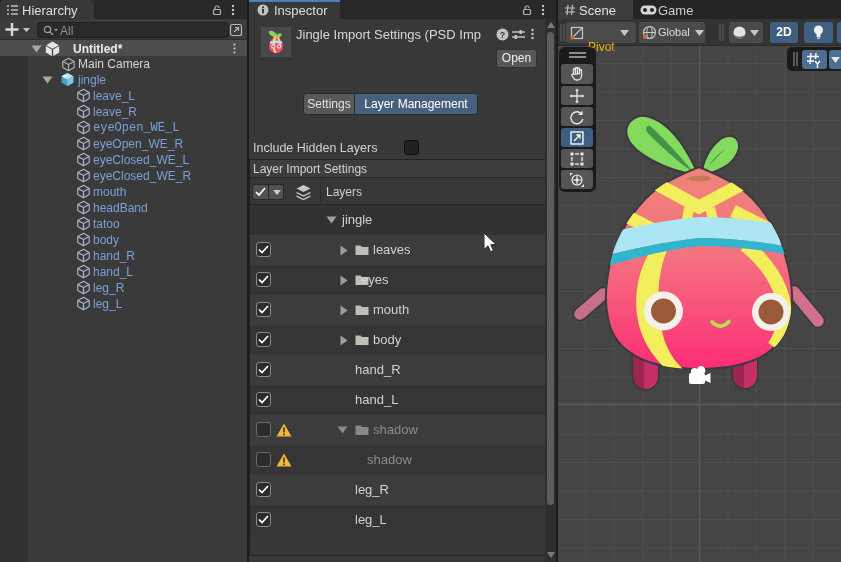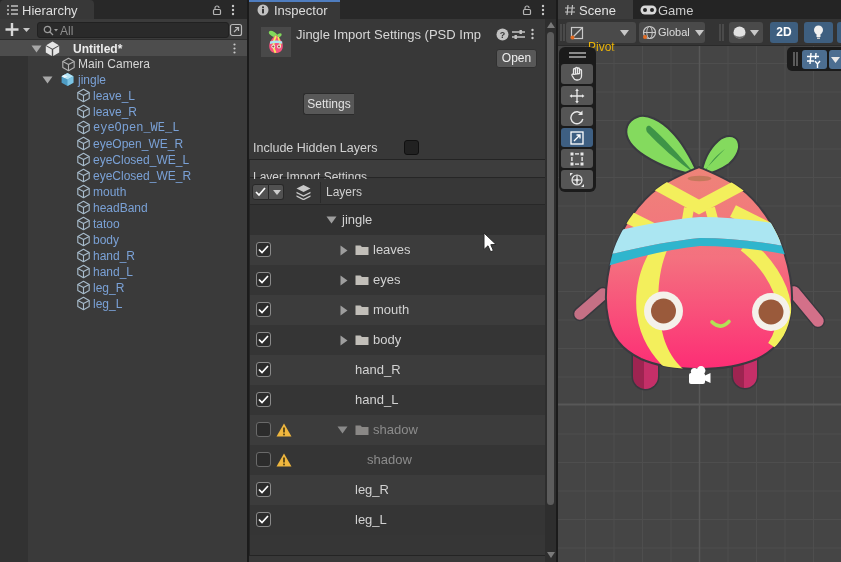--- a/index.html
+++ b/index.html
@@ -239,27 +239,28 @@
       <rect x="2.5" y="6" width="2.4" height="4" fill="#c2c2c2"></rect>
     </svg>
     <svg class="abs" style="left:281px;top:28px;" width="5" height="12" viewBox="0 0 5 12">
       <circle cx="2.5" cy="2" r="1.2" fill="#c8c8c8"></circle>
         <circle cx="2.5" cy="6" r="1.2" fill="#c8c8c8"></circle>
         <circle cx="2.5" cy="10" r="1.2" fill="#c8c8c8"></circle>
     </svg>
     <div class="abs" style="left:247px;top:49px;width:41px;height:19px;background:#585858;border:1px solid #303030;border-radius:3px;color:#eeeeee;font-size:12px;text-align:center;line-height:17px;">Open</div>
 
     <div class="abs" style="left:54px;top:93px;width:51px;height:22px;background:#585858;border:1px solid #2b2b2b;border-right:none;border-radius:3px 0 0 3px;color:#e2e2e2;font-size:12px;text-align:center;line-height:20px;">Settings</div>
+    <div class="abs" style="left:105px;top:93px;width:124px;height:22px;background:#46607e;border:1px solid #2b2b2b;border-radius:0 3px 3px 0;color:#ffffff;font-size:12px;text-align:center;line-height:20px;">Layer Management</div>
 
     <div class="abs txt" style="left:4px;top:141px;font-size:12.5px;">Include Hidden Layers</div>
     <div class="abs" style="left:155px;top:140px;width:15px;height:15px;background:#212121;border:1px solid #101010;border-radius:3px;"></div>
 
     <div class="abs" style="left:0;top:159px;width:297px;height:397px;border:1px solid #242424;background:#363636;"></div>
     <div class="abs" style="left:1px;top:160px;width:295px;height:18px;background:#3d3d3d;border-bottom:1px solid #262626;"></div>
-    <div class="abs txt" style="left:4px;top:170px;text-decoration:underline;">Layer Import Settings</div>
+    <div class="abs txt" style="left:4px;top:162px;">Layer Import Settings</div>
 
     <div class="abs" style="left:1px;top:179px;width:295px;height:26px;background:#373737;border-bottom:1px solid #282828;"></div>
     <div class="abs" style="left:3px;top:184px;width:17px;height:16px;background:#515151;border:1px solid #282828;border-radius:3px 0 0 3px;"></div>
     <svg class="abs" style="left:6px;top:187px;" width="11" height="10" viewBox="0 0 11 10">
       <path d="M1 5 L4 8 L10 1" fill="none" stroke="#ffffff" stroke-width="1.7"></path>
     </svg>
     <div class="abs" style="left:20px;top:184px;width:15px;height:16px;background:#515151;border:1px solid #282828;border-left:none;border-radius:0 3px 3px 0;"></div>
     <svg class="abs" style="left:24px;top:190px;" width="8" height="5" viewBox="0 0 8 5">
       <path d="M0 0 h8 l-4 5 z" fill="#cccccc"></path>
     </svg>
@@ -295,21 +296,21 @@
         <div class="abs" style="left:7px;top:272px;width:15px;height:15px;background:#2c2c2c;border:1px solid #8a8a8a;border-radius:3px;"></div>
         <svg class="abs" style="left:9px;top:275px;" width="11" height="9" viewBox="0 0 11 9">
           <path d="M1 4.5 L4 7.5 L10 1" fill="none" stroke="#ffffff" stroke-width="1.7"></path>
         </svg>
         <svg class="abs" style="left:91px;top:275px;" width="8" height="11" viewBox="0 0 8 11">
           <path d="M0.5 0.5 v10 l7 -5 z" fill="#9e9e9e"></path>
         </svg>
         <svg class="abs" style="left:106px;top:274px;" width="14" height="12" viewBox="0 0 14 12">
   <path d="M0.5 1.5 H5.5 L7 3 H13.5 V11 H0.5 Z" fill="#c2bfb9"></path>
 </svg>
-        <div class="abs txt" style="left:124px;top:272px;font-size:13px;color:#d2d2d2;">eyes</div>
+        <div class="abs txt" style="left:112px;top:272px;font-size:13px;color:#d2d2d2;">eyes</div>
         <div class="abs" style="left:1px;top:295px;width:295px;height:30px;background:#3c3c3c;"></div>
         <div class="abs" style="left:7px;top:302px;width:15px;height:15px;background:#2c2c2c;border:1px solid #8a8a8a;border-radius:3px;"></div>
         <svg class="abs" style="left:9px;top:305px;" width="11" height="9" viewBox="0 0 11 9">
           <path d="M1 4.5 L4 7.5 L10 1" fill="none" stroke="#ffffff" stroke-width="1.7"></path>
         </svg>
         <svg class="abs" style="left:91px;top:305px;" width="8" height="11" viewBox="0 0 8 11">
           <path d="M0.5 0.5 v10 l7 -5 z" fill="#9e9e9e"></path>
         </svg>
         <svg class="abs" style="left:106px;top:304px;" width="14" height="12" viewBox="0 0 14 12">
   <path d="M0.5 1.5 H5.5 L7 3 H13.5 V11 H0.5 Z" fill="#c2bfb9"></path>

